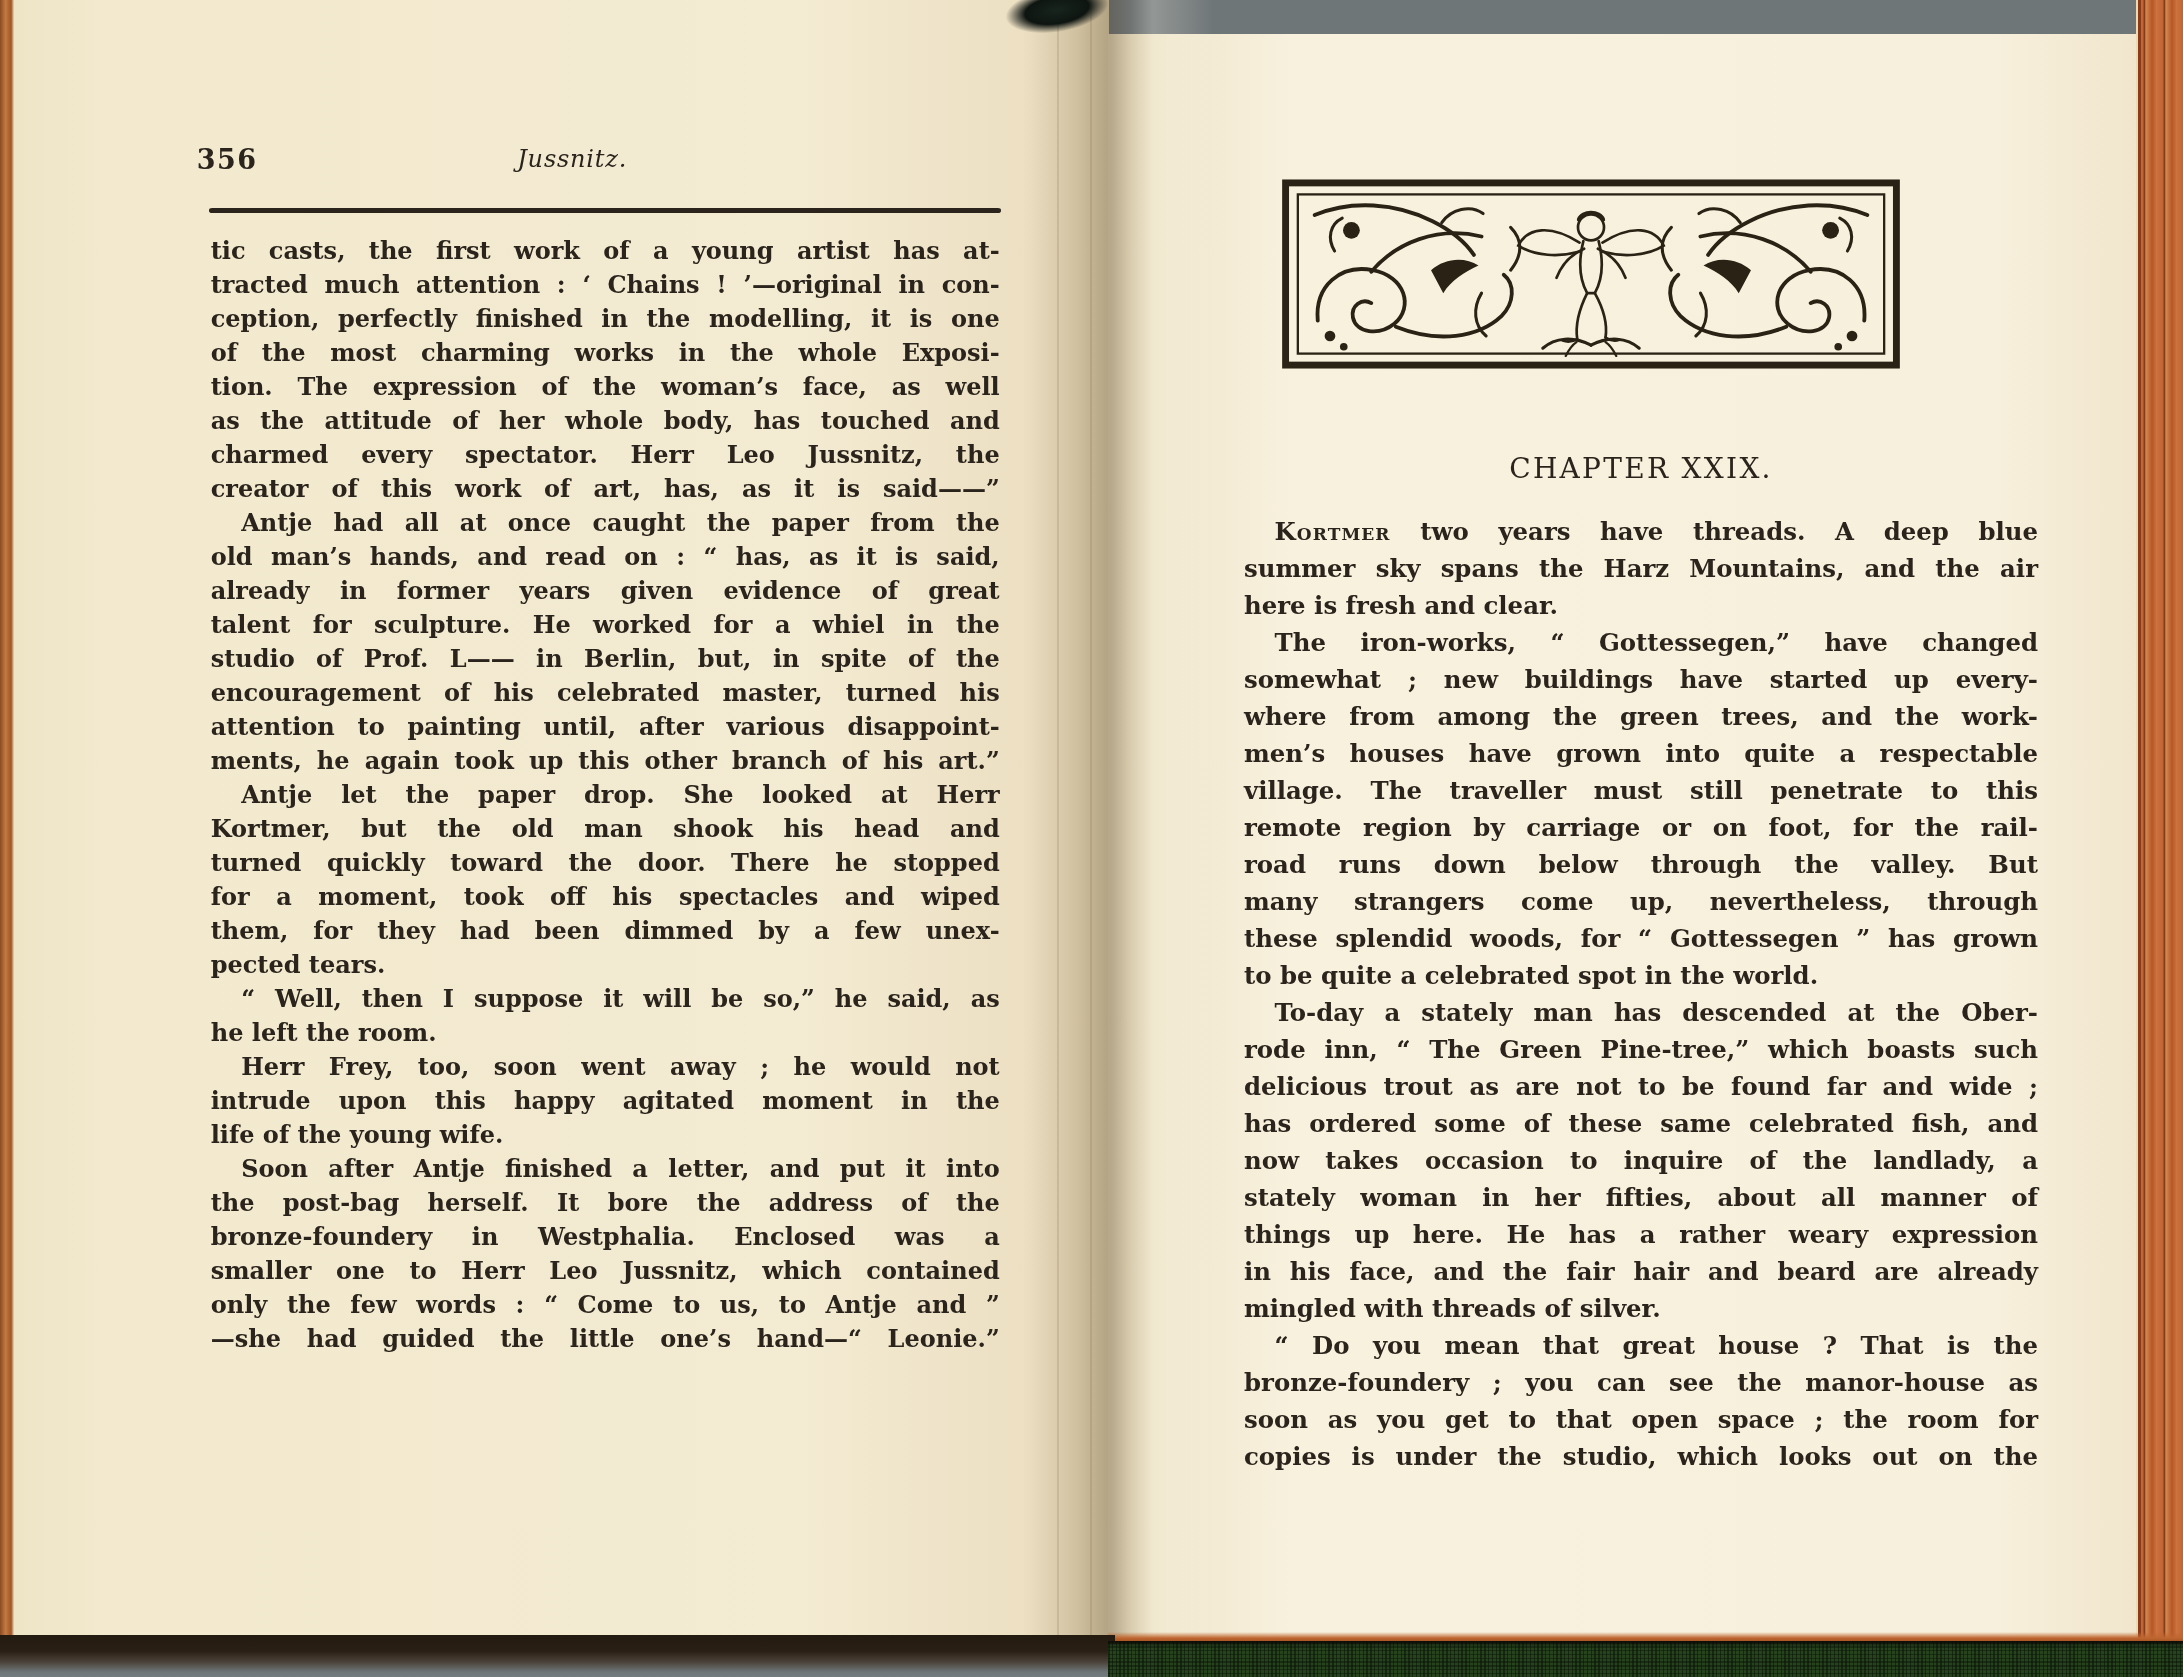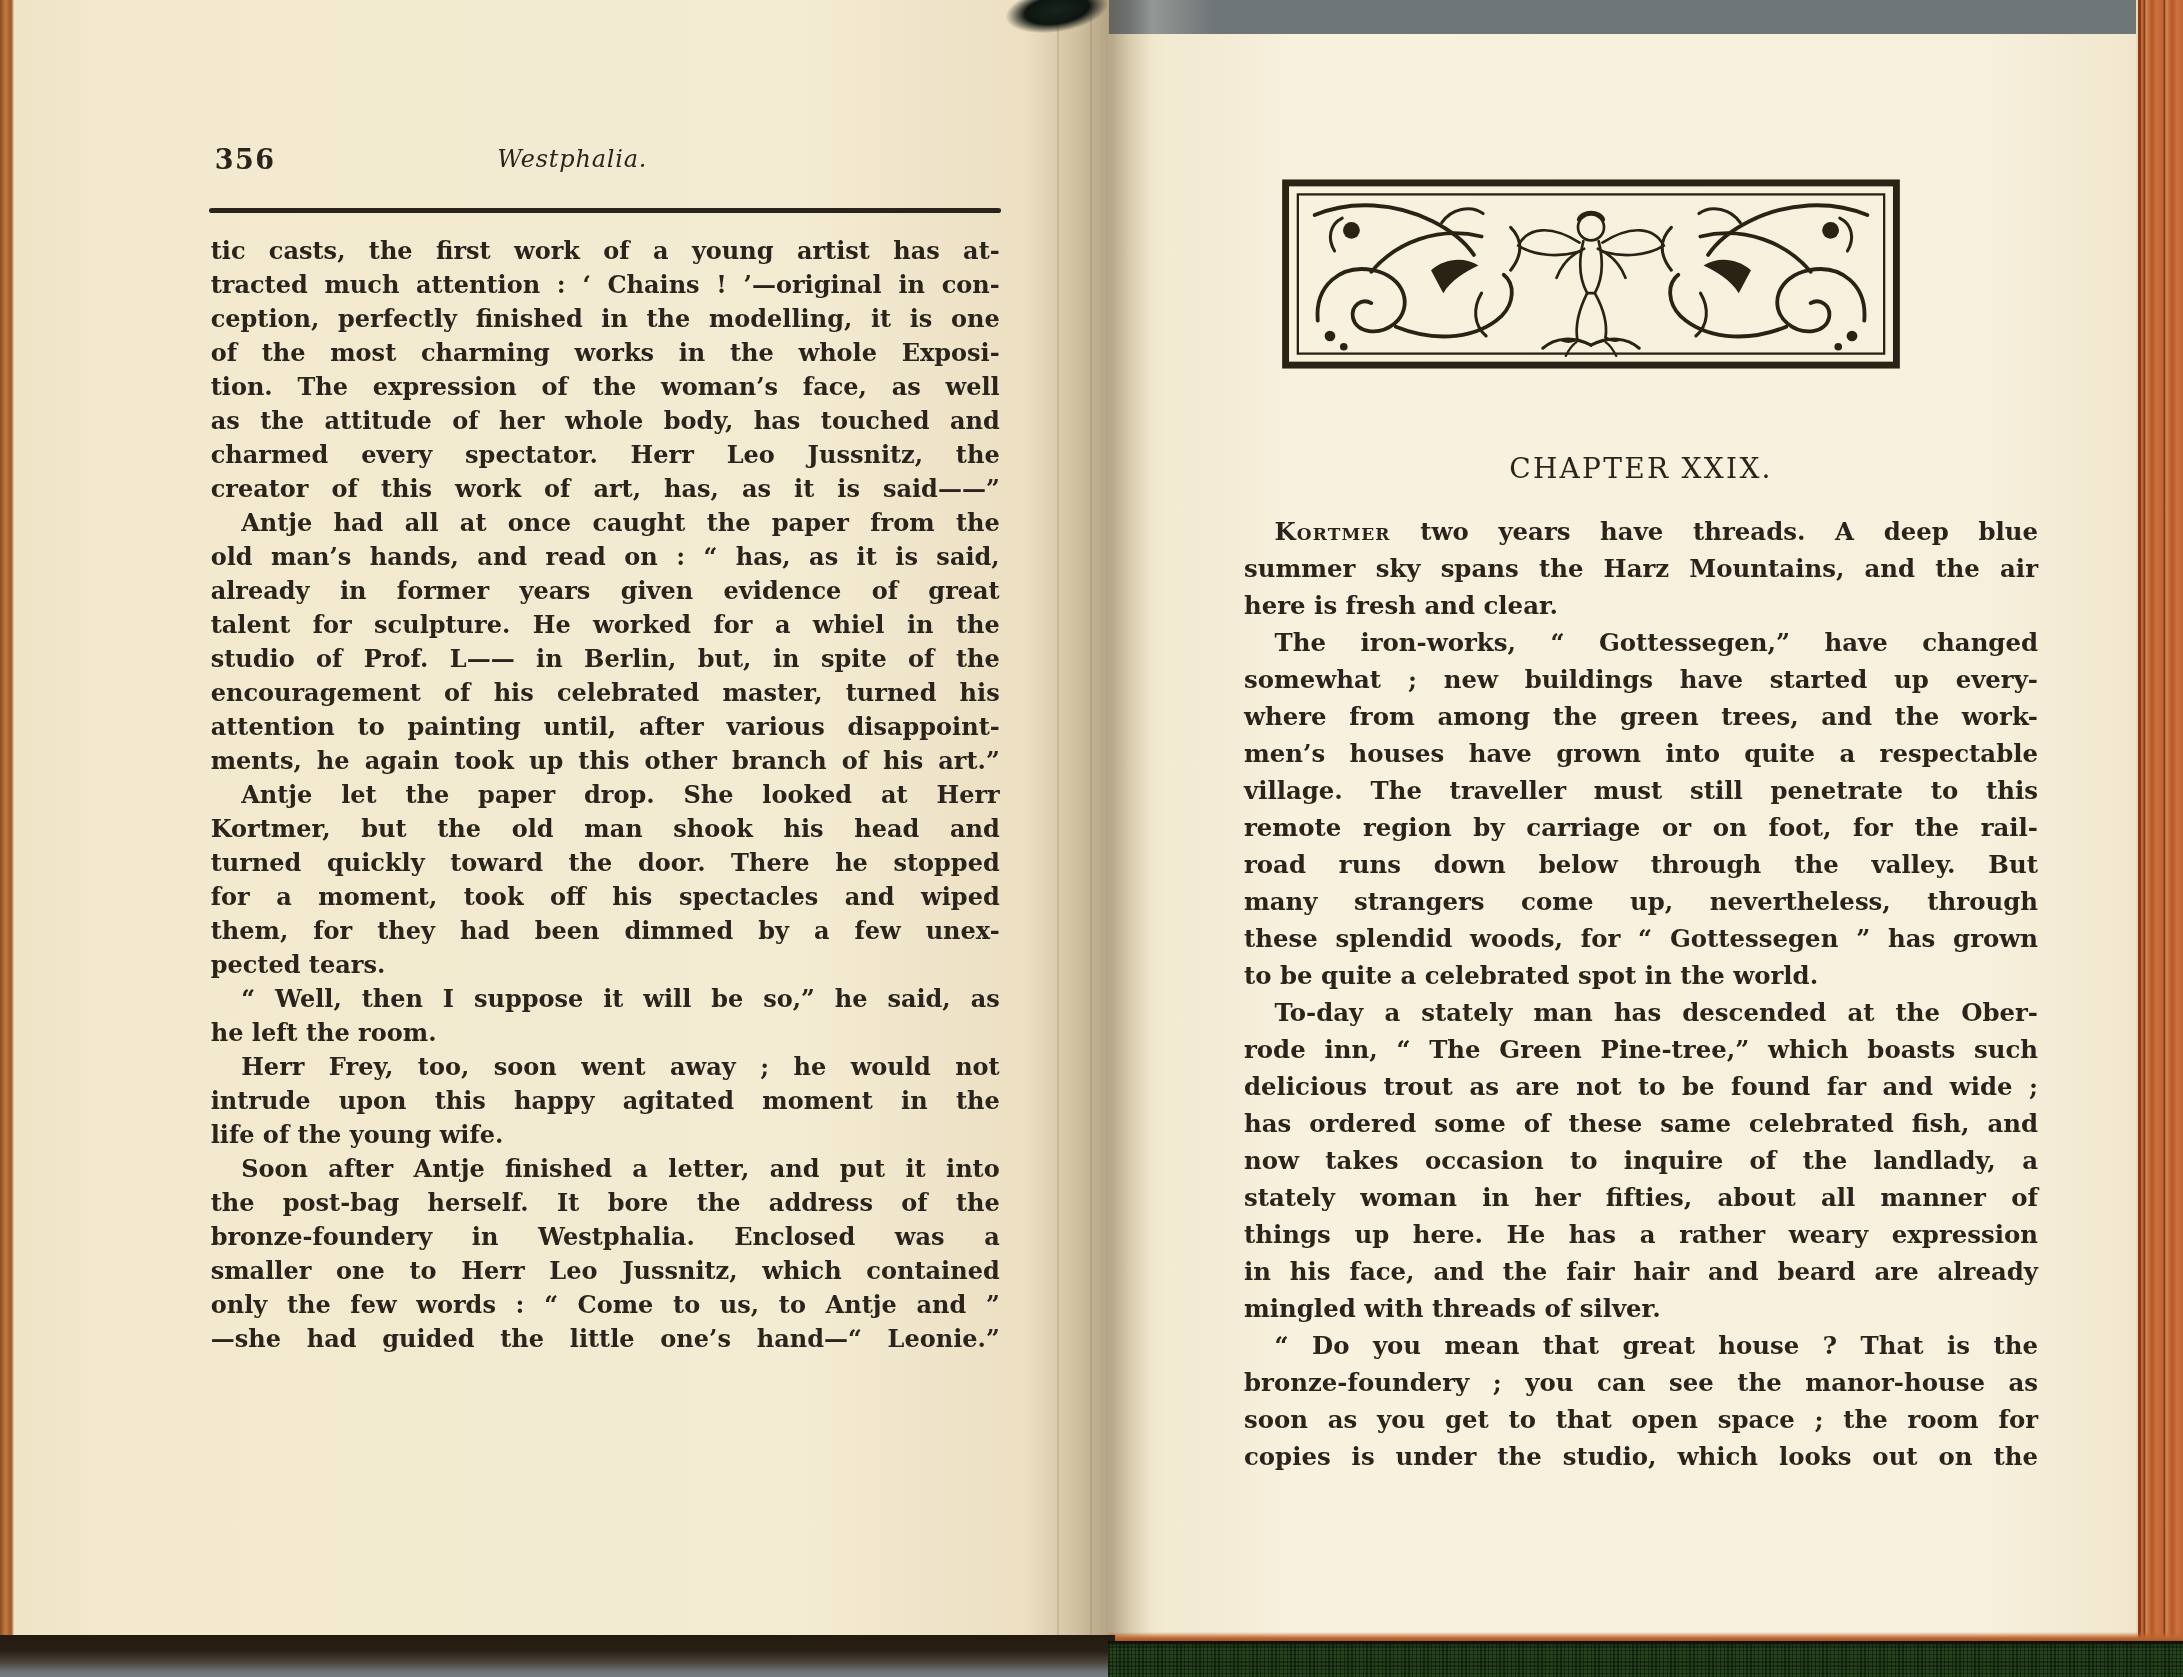--- a/index.html
+++ b/index.html
@@ -56,21 +56,21 @@
   .cover-green{
     position:absolute;left:1108px;top:1641px;width:1075px;height:37px;
     background-color:var(--cover-green,#26431d);
     background-image:
       linear-gradient(to bottom,#0d0a06 0px,rgba(13,10,6,0) 5.3px),
       repeating-linear-gradient(90deg,rgba(8,18,6,0.55) 0 1.5px,rgba(0,0,0,0) 1.5px 3.8px),
       repeating-linear-gradient(0deg,rgba(8,18,6,0.45) 0 1.5px,rgba(0,0,0,0) 1.5px 3.8px);
   }
   
   .page-number{
-    position:absolute;left:201px;top:144px;
+    position:absolute;left:183px;top:144px;
     font-size:27px;font-weight:700;letter-spacing:1.5px;
   }
   .running-header{
     position:absolute;left:163px;top:145px;width:791px;
     text-align:center;font-style:italic;font-size:24px;letter-spacing:0.8px;
   }
   .header-rule{
     position:absolute;left:195px;top:208px;width:792px;height:5.3px;
     background:var(--ink,#2b241c);border-radius:3.1px/2.3px;
   }
@@ -94,21 +94,21 @@
   .sc{font-variant:small-caps;letter-spacing:1.1px;}
   .bind-list{display:contents;}
 </style>
 </head>
 <body>
 
 <div class="left-edge-strip"></div>
 
 <div class="page left-page">
   <div class="page-number">356</div>
-  <div class="running-header">Westphalia.</div>
+  <div class="running-header">Jussnitz.</div>
   <div class="header-rule"></div>
   <div class="lp-body">
     <div class="bind-list"><div class="line">tic casts, the first work of a young artist has at-</div><div class="line">tracted much attention : ‘ Chains ! ’—original in con-</div><div class="line">ception, perfectly finished in the modelling, it is one</div><div class="line">of the most charming works in the whole Exposi-</div><div class="line">tion.  The expression of the woman’s face, as well</div><div class="line">as the attitude of her whole body, has touched and</div><div class="line">charmed every spectator.  Herr Leo Jussnitz, the</div><div class="line">creator of this work of art, has, as it is said——”</div><div class="line ind">Antje had all at once caught the paper from the</div><div class="line">old man’s hands, and read on : “ has, as it is said,</div><div class="line">already in former years given evidence of great</div><div class="line">talent for sculpture.  He worked for a whiel in the</div><div class="line">studio of Prof. L—— in Berlin, but, in spite of the</div><div class="line">encouragement of his celebrated master, turned his</div><div class="line">attention to painting until, after various disappoint-</div><div class="line">ments, he again took up this other branch of his art.”</div><div class="line ind">Antje let the paper drop.  She looked at Herr</div><div class="line">Kortmer, but the old man shook his head and</div><div class="line">turned quickly toward the door.  There he stopped</div><div class="line">for a moment, took off his spectacles and wiped</div><div class="line">them, for they had been dimmed by a few unex-</div><div class="line pe">pected tears.</div><div class="line ind">“ Well, then I suppose it will be so,” he said, as</div><div class="line pe">he left the room.</div><div class="line ind">Herr Frey, too, soon went away ; he would not</div><div class="line">intrude upon this happy agitated moment in the</div><div class="line pe">life of the young wife.</div><div class="line ind">Soon after Antje finished a letter, and put it into</div><div class="line">the post-bag herself.  It bore the address of the</div><div class="line">bronze-foundery in Westphalia.  Enclosed was a</div><div class="line">smaller one to Herr Leo Jussnitz, which contained</div><div class="line">only the few words : “ Come to us, to Antje and ”</div><div class="line">—she had guided the little one’s hand—“ Leonie.”</div></div>
   </div>
 </div>
 
 <div class="page right-page">
   <svg class="ornament" viewBox="0 0 810 250">
     <g fill="none" stroke="#2a2215">
       <rect x="6" y="6" width="798" height="238" stroke-width="9"></rect>

